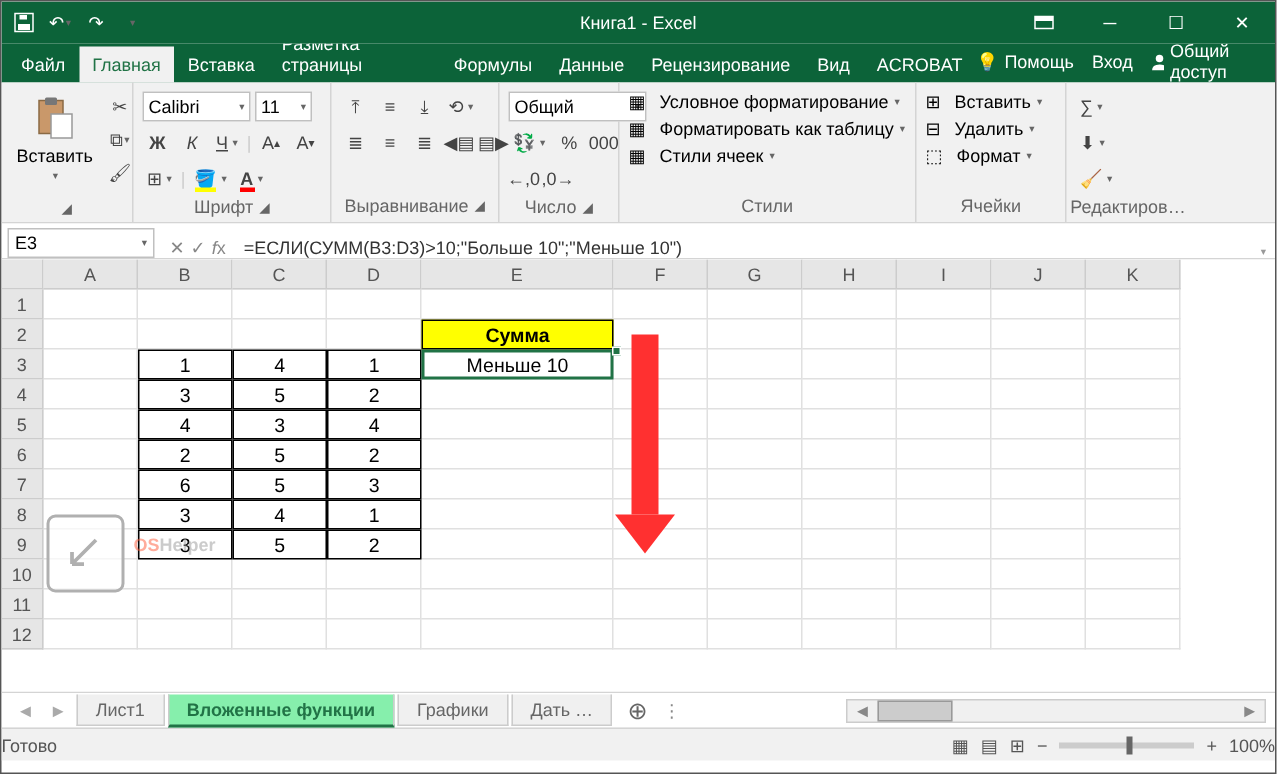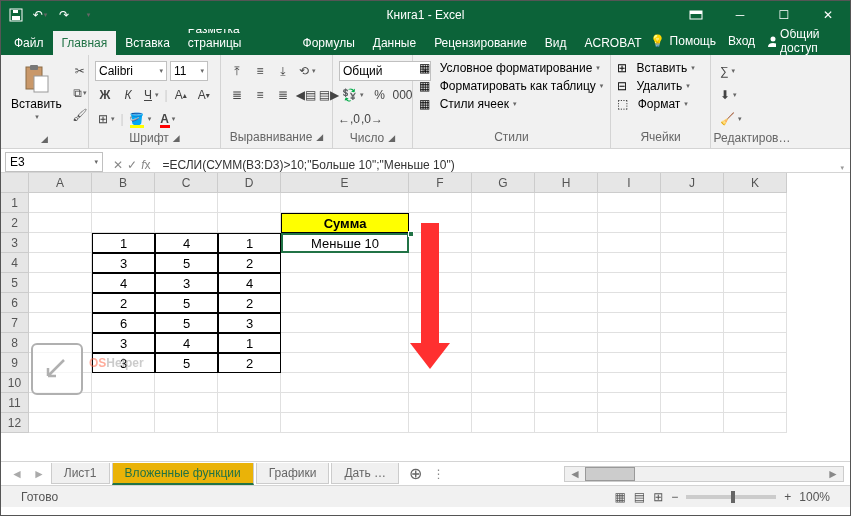--- a/index.html
+++ b/index.html
@@ -50,24 +50,24 @@
 .arrow{position:absolute;z-index:5}
 .arrow-stem{width:18px;height:120px;background:#ff3030}
 .arrow-head{width:0;height:0;border-left:20px solid transparent;border-right:20px solid transparent;border-top:26px solid #ff3030;margin-left:-11px}
 .watermark{position:absolute;left:30px;bottom:58px;width:170px;height:60px;z-index:4;display:flex;}
 .watermark .cursor-box{width:52px;height:52px;border:2px solid #b0b0b0;border-radius:6px;background:rgba(255,255,255,0.7);margin-right:6px;display:flex;align-items:center;justify-content:center}
 .watermark .brand{font-size:26px;font-weight:bold;opacity:0.5}
 .watermark .brand .os{color:#ff5b3a}
 .watermark .brand .hp{color:#999}
 .sheettabs{height:24px;background:#fff;border-top:1px solid #d4d4d4;display:flex;align-items:center;padding:0 6px;gap:2px;font-size:12px}
 .sheettab{padding:3px 12px;border:1px solid #ccc;border-top:none;background:#f0f0f0;color:#666}
-.sheettab.active{background:#eab308;border-bottom:2px solid #217346;color:#217346;font-weight:normal}
+.sheettab.active{background:#86efac;border-bottom:2px solid #217346;color:#217346;font-weight:bold}
 .hscroll{margin-left:auto;width:280px;height:16px;background:#f0f0f0;border:1px solid #ccc;display:flex}
 .hscroll .th{width:50px;height:100%;background:#ccc;border:1px solid #999}
-.statusbar{height:22px;background:#f1f1f1;border-top:1px solid #d4d4d4;display:flex;align-items:center;padding:0 20px;font-size:11px;color:#555}
+.statusbar{height:22px;background:#f1f1f1;border-top:1px solid #d4d4d4;display:flex;align-items:center;padding:0 0;font-size:11px;color:#555}
 .status-right{margin-left:auto;display:flex;align-items:center;gap:8px}
 .zoom-slider{width:90px;height:4px;background:#ccc;position:relative}
 .zoom-slider::after{content:'';position:absolute;left:45px;top:-4px;width:4px;height:12px;background:#666}
 svg{display:block}
 </style>
 </head>
 <body>
 
 <div class="titlebar">
   <div class="qat">

